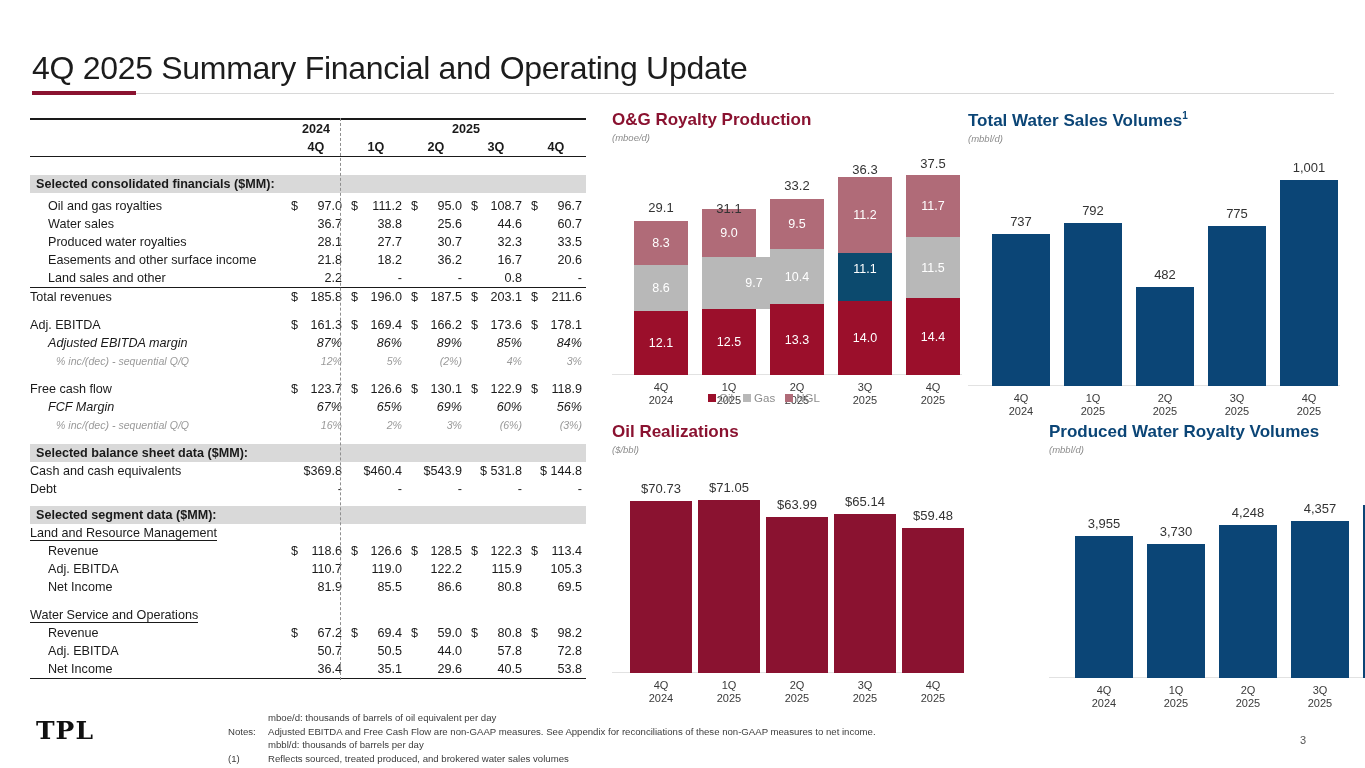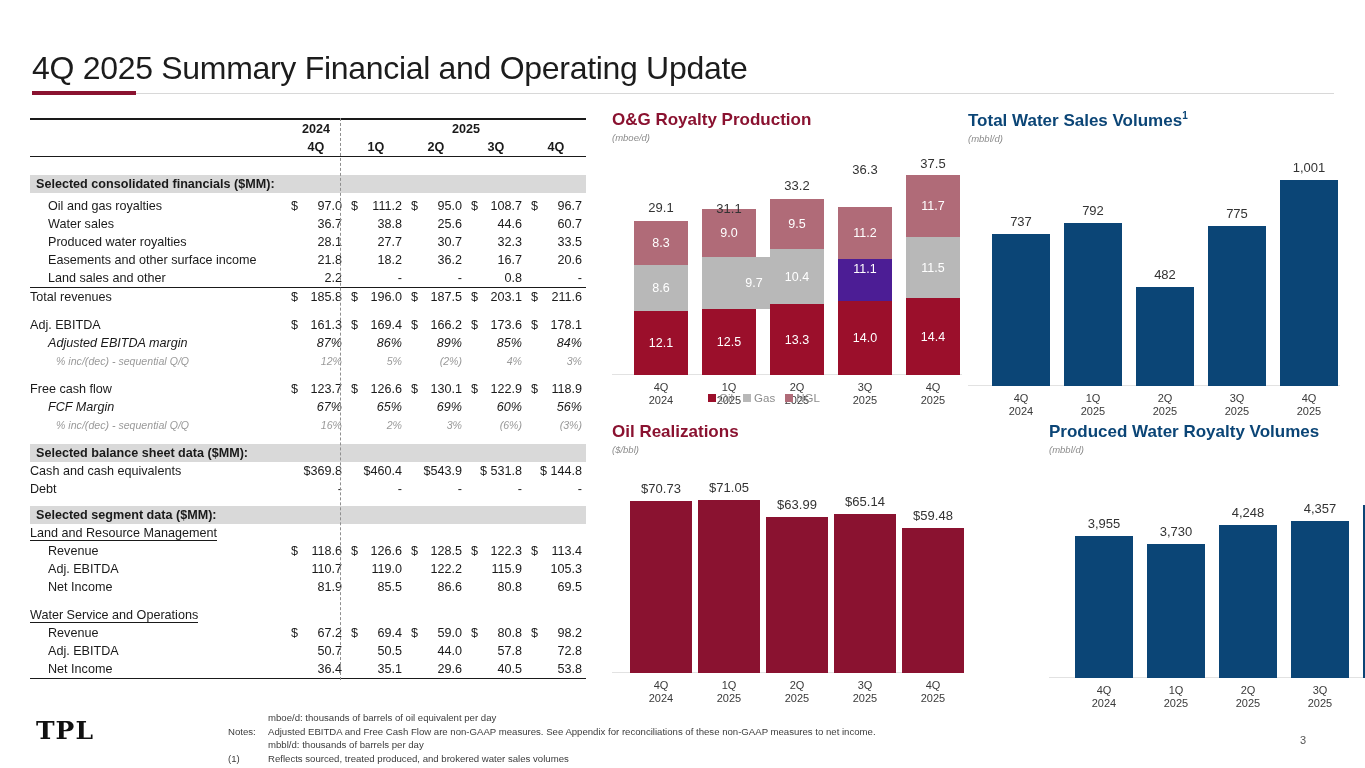--- a/index.html
+++ b/index.html
@@ -387,24 +387,24 @@
             <span>9.5</span>
           </div>
         </div>
         <div class="total-lbl" style="bottom: 181.527px;">33.2</div>
       </div>
       <div class="bar-col" style="left: 226px; width: 54px; height: 218px;">
         <div class="bar" style="height: 193.01px;">
           <div class="seg" style="bottom: 0px; height: 74.439px; background: rgb(155, 15, 43);">
             <span>14.0</span>
           </div>
-          <div class="seg" style="bottom: 74.439px; height: 63px; background: #4c1d95;">
+          <div class="seg" style="bottom: 74.439px; height: 63px; background: #0c4a6e;">
             <span>11.1</span>
           </div>
-          <div class="seg" style="bottom: 116px; height: 52px; background: rgb(176, 107, 120);">
+          <div class="seg" style="bottom: 122px; height: 76px; background: rgb(176, 107, 120);">
             <span>11.2</span>
           </div>
         </div>
         <div class="total-lbl" style="bottom: 198.01px;">36.3</div>
       </div>
       <div class="bar-col" style="left: 294px; width: 54px; height: 218px;">
         <div class="bar" style="height: 199.39px;">
           <div class="seg" style="bottom: 0px; height: 76.5659px; background: rgb(155, 15, 43);">
             <span>14.4</span>
           </div>

